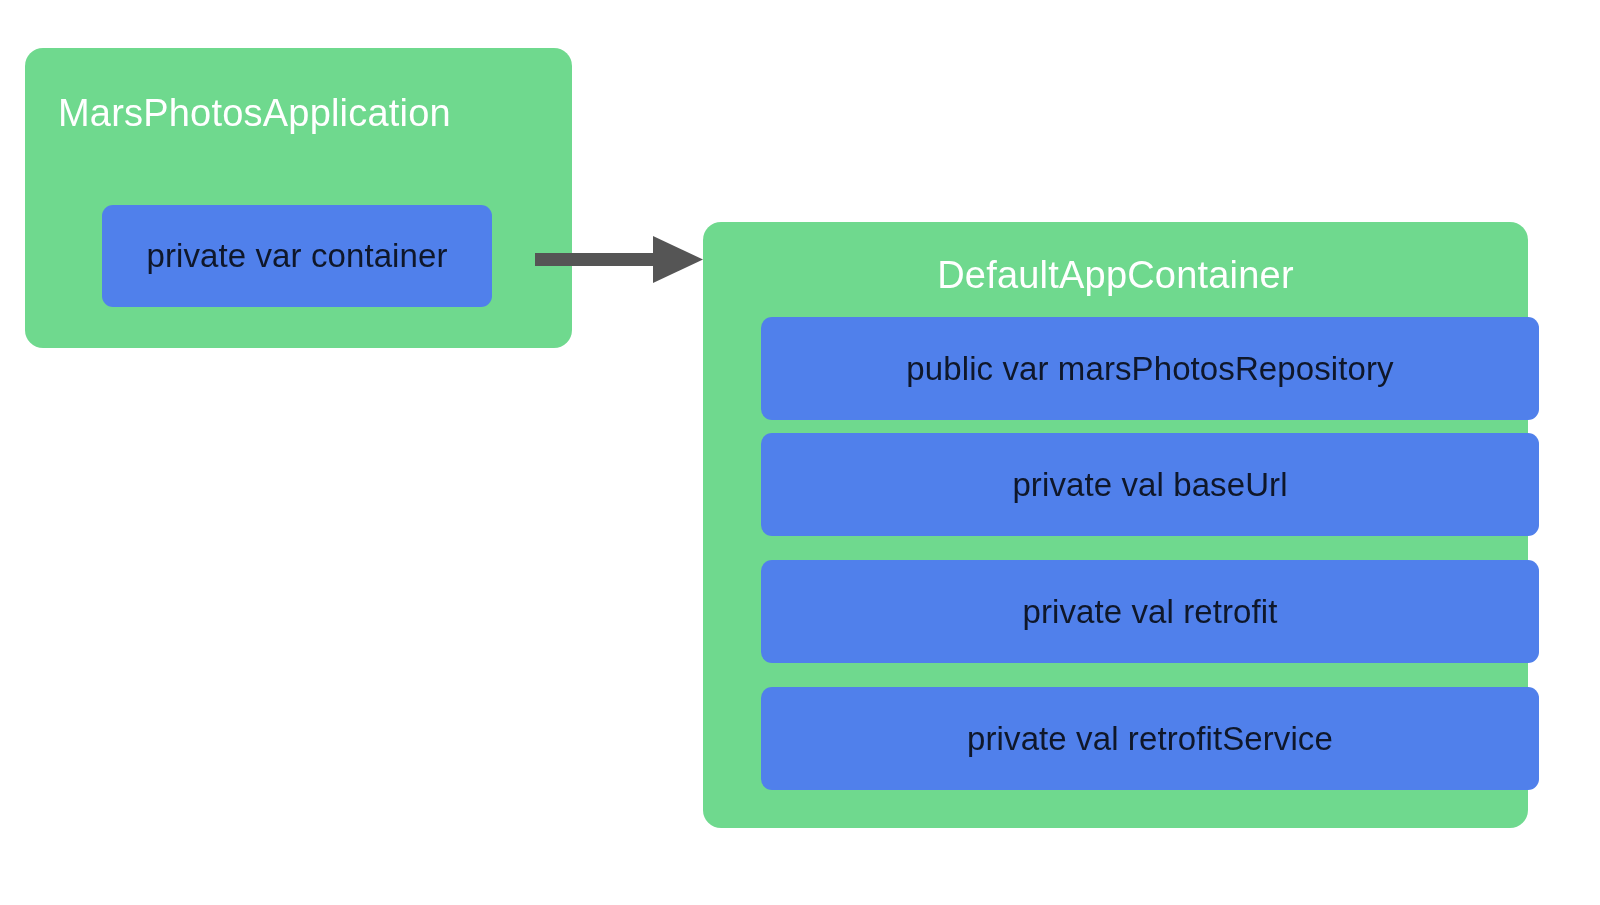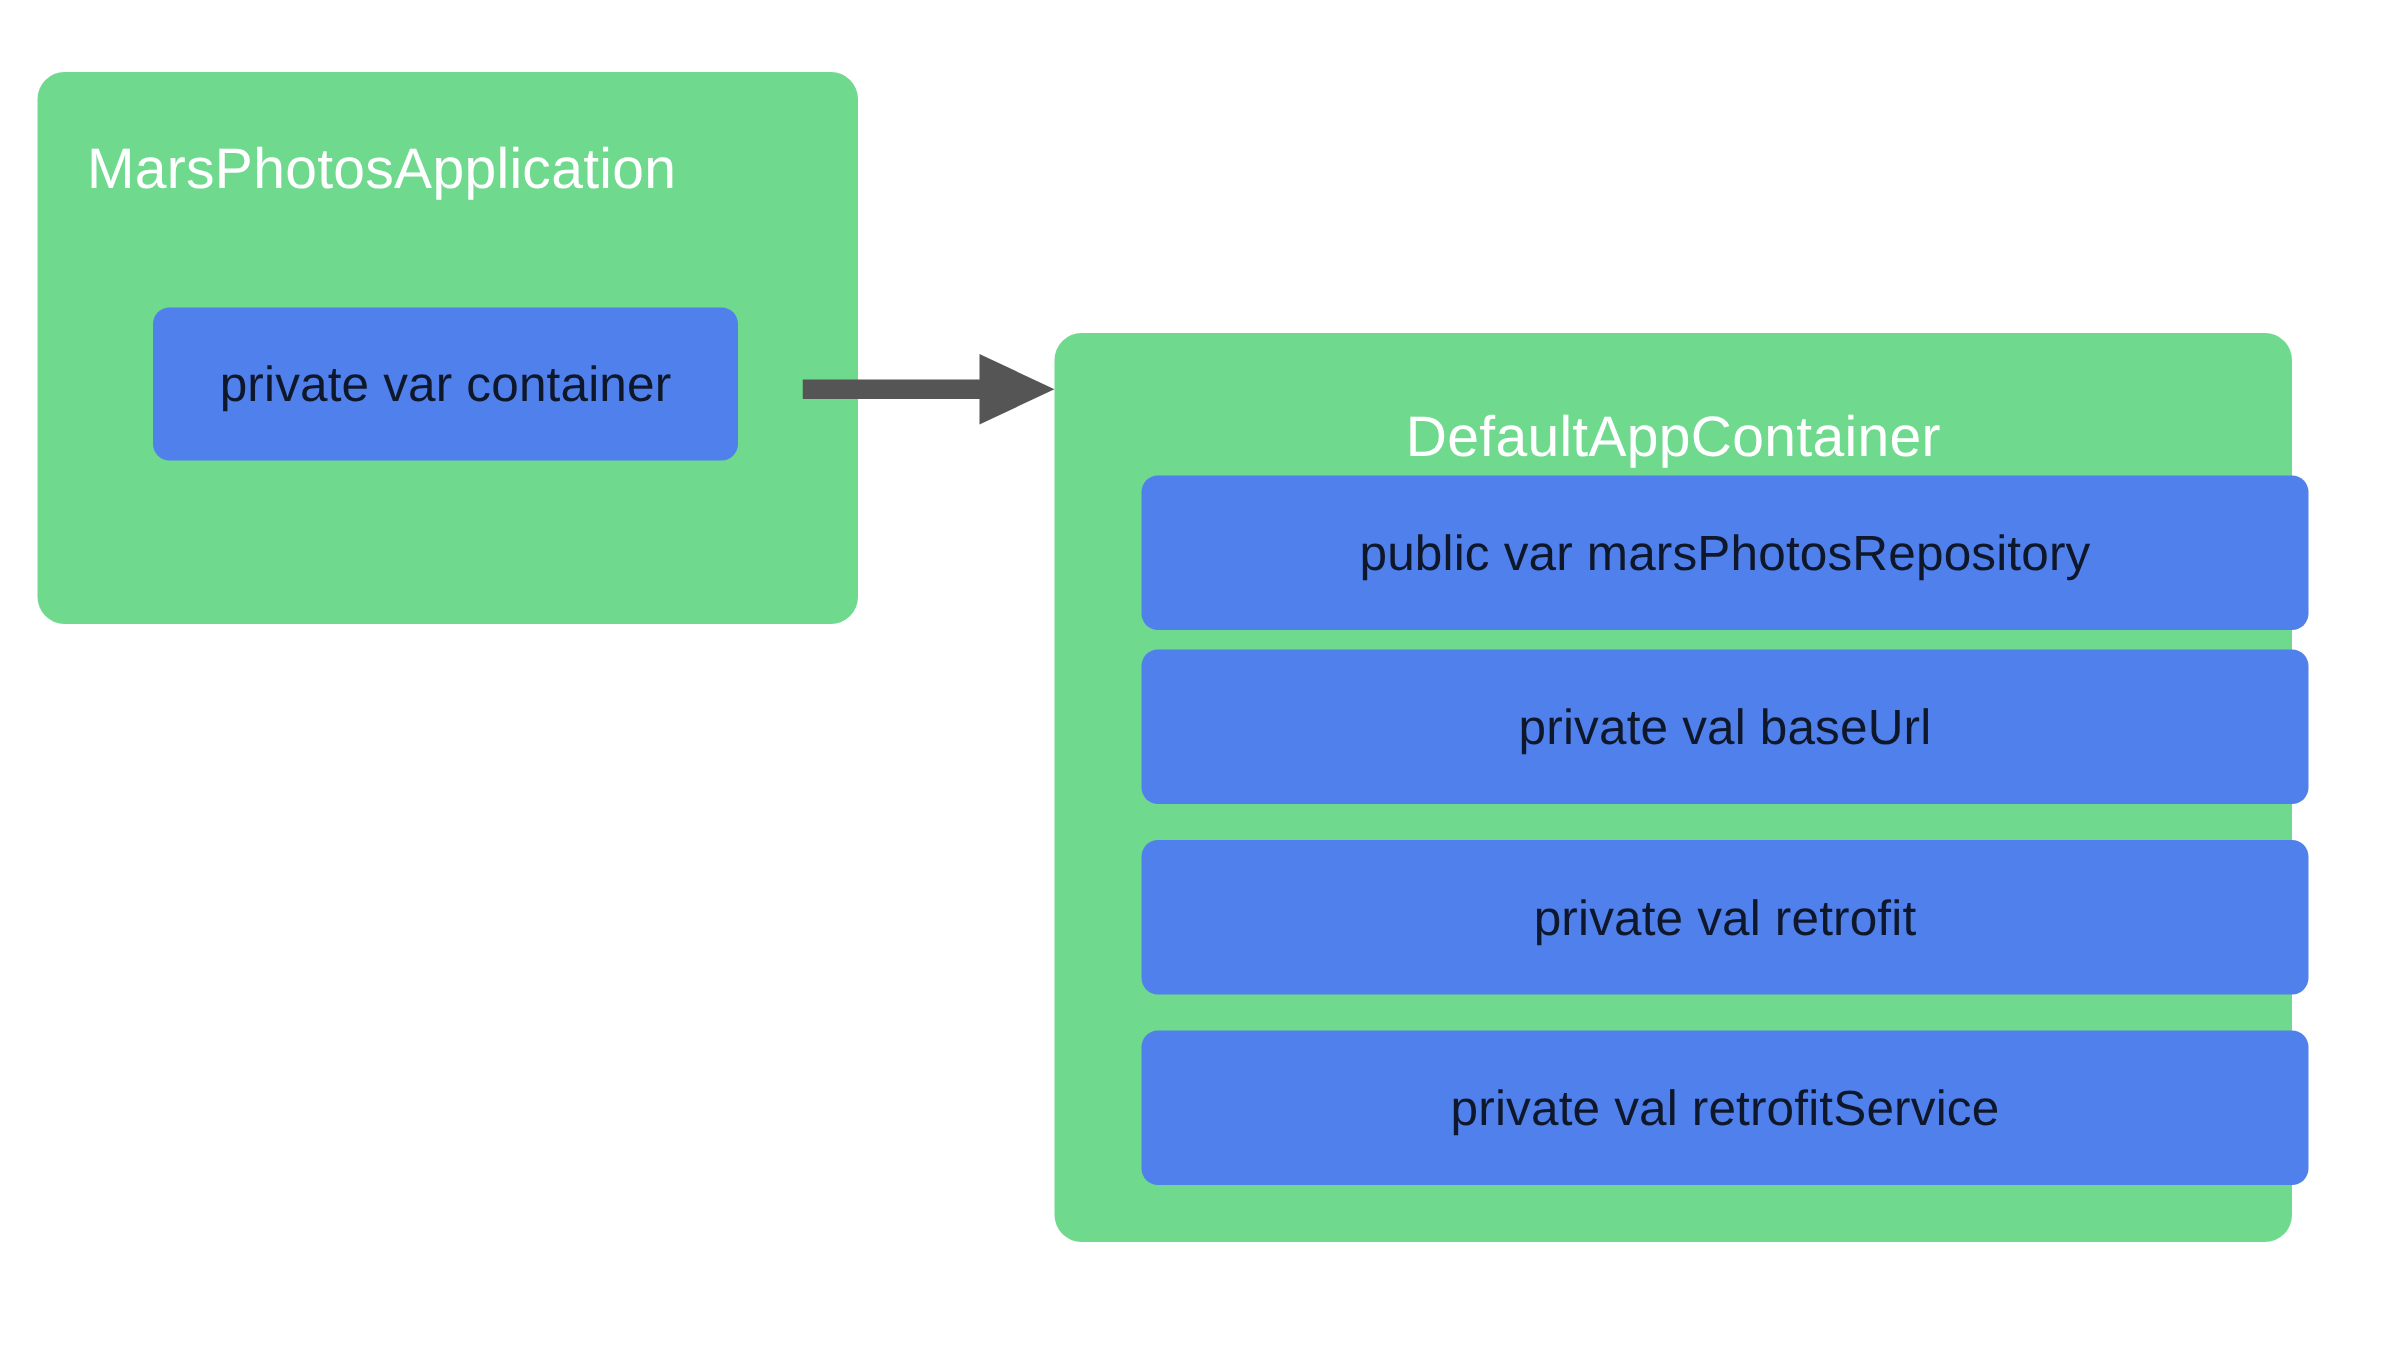--- a/index.html
+++ b/index.html
@@ -24,21 +24,21 @@
   .card {
     position: absolute;
     background: #6FD98E;
     border-radius: 18px;
     box-sizing: border-box;
   }
   #app-card {
     left: 25px;
     top: 48px;
     width: 547px;
-    height: 368px;
+    height: 300px;
   }
   #container-card {
     left: 703px;
     top: 222px;
     width: 825px;
     height: 606px;
   }
 
   
   .card-title {
@@ -51,21 +51,21 @@
     white-space: nowrap;
   }
   #app-card .card-title {
     left: 33px;
     top: 43px;
     text-align: left;
   }
   #container-card .card-title {
     left: 0;
     right: 0;
-    top: 48px;
+    top: 31px;
     text-align: center;
   }
 
   
   .member {
     position: absolute;
     background: #5080EB;
     border-radius: 11px;
     color: #0f172a;
     display: flex;

